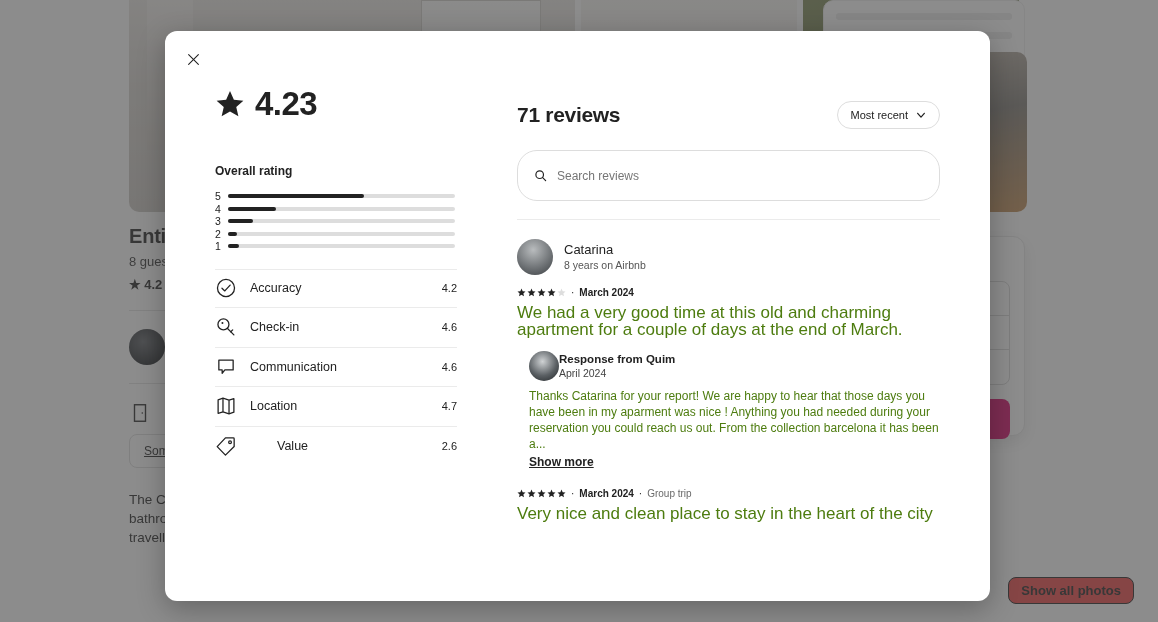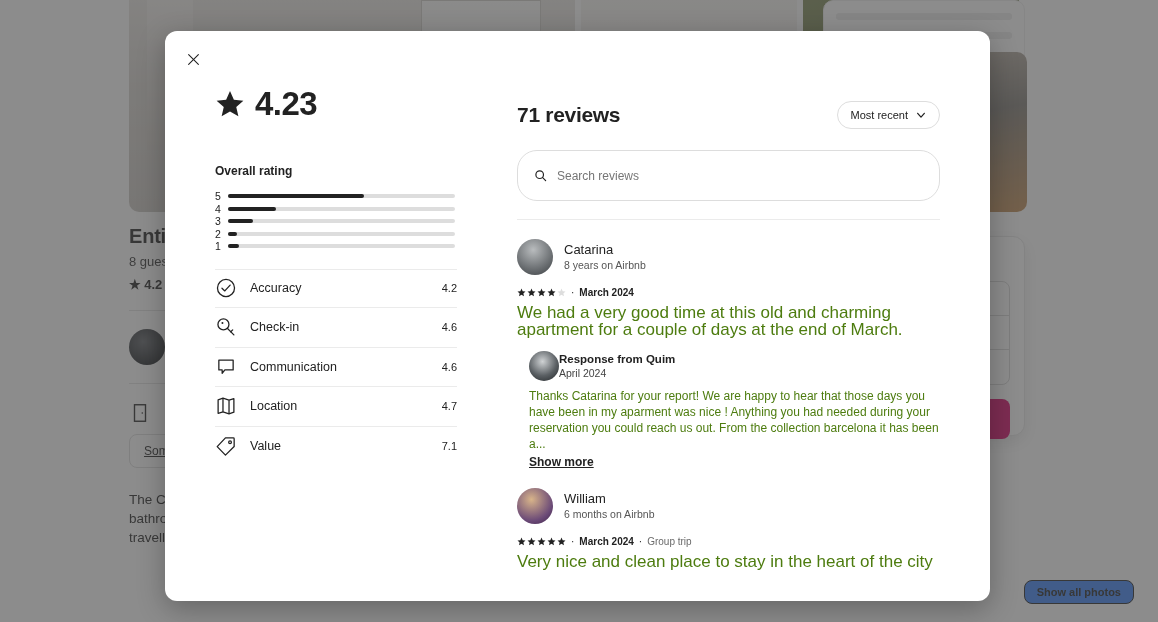--- a/index.html
+++ b/index.html
@@ -44,22 +44,22 @@
   .gal-b .sill { position:absolute; left: 6px; right: 6px; top: 40px; height: 6px; background: #cbc7c2; }
   .gal-c {
     width: 216px; height: 212px; border-radius: 0 0 10px 0;
     background: linear-gradient(160deg,#7f8a58 0%, #6d7a4b 30%, #9a9a8e 62%, #b9b4aa 100%);
     position: relative; overflow: hidden;
   }
   .gal-c .rail { position:absolute; left: 50%; top: 14px; width: 64px; height: 120px; background: rgba(40,40,40,.35); }
 
   .show-photos {
     position: absolute; right: 24px; bottom: 18px;
-    background: #3b82f6; border: 1px solid #222; border-radius: 8px;
-    padding: 5px 12px; font-size: 11px; font-weight: bold; color: #222;
+    background: #ef4444; border: 1px solid #222; border-radius: 8px;
+    padding: 5px 12px; font-size: 13px; font-weight: bold; color: #222;
   }
 
   
   .bg-left { position: absolute; left: 129px; top: 225px; width: 600px; }
   .bg-title { font-size: 20px; font-weight: bold; color: #222; letter-spacing: -0.2px; }
   .bg-sub { font-size: 13px; color: #333; margin-top: 6px; }
   .bg-rating { font-size: 13px; color: #222; margin-top: 8px; font-weight: bold; }
   .bg-hr { height: 1px; background: #e3e3e3; margin: 18px 0; width: 585px; }
   .bg-hostrow { display: flex; align-items: center; gap: 14px; }
   .bg-avatar {
@@ -128,21 +128,21 @@
   .bar-lab { width: 13px; font-size: 10.5px; color: #222; text-align: left; }
   .bar-track { flex: 1; height: 4px; background: #dddddd; border-radius: 2px; position: relative; }
   .bar-fill { position: absolute; left: 0; top: 0; height: 4px; background: #222; border-radius: 2px; }
 
   .cats { margin-top: 16px; width: 242px; }
   .cat-row {
     display: flex; align-items: center; height: 39.5px;
     border-bottom: 1px solid #ebebeb; font-size: 12.5px; color: #222;
   }
   .cat-row:first-child { border-top: 1px solid #ebebeb; }
-  .cat-row:last-child { border-bottom: 0; }
+  .cat-row:last-child { border-bottom: 0; gap: 27px; }
   .cat-ico { width: 22px; height: 22px; margin-right: 13px; flex: 0 0 22px; }
   .cat-ico svg { width: 22px; height: 22px; display:block; }
   .cat-name { flex: 1; }
   .cat-val { font-size: 11px; color: #222; }
 
   
   .right-pane { flex: 1; padding: 70px 50px 0 22px; position: relative; overflow: hidden; }
   .rp-head { display: flex; align-items: center; justify-content: space-between; }
   .rv-count { font-size: 21px; font-weight: bold; color: #222; letter-spacing: -0.3px; }
   .sort-btn {
@@ -348,21 +348,21 @@
             <span class="cat-val">4.7</span>
           </div>
           <div class="cat-row">
             <span class="cat-ico">
               <svg viewBox="0 0 24 24" fill="none" stroke="#222" stroke-width="1.4" stroke-linejoin="round">
                 <path d="M11.4 3.2H20a.9.9 0 0 1 .9.9v8.5L11.4 22 2.4 12.7z"></path>
                 <circle cx="16.4" cy="7.8" r="1.5"></circle>
               </svg>
             </span>
             <span class="cat-name">Value</span>
-            <span class="cat-val">7.1</span>
+            <span class="cat-val">2.6</span>
           </div>
         </div>
     </div>
 
     <div class="right-pane">
       <div class="rp-head">
         <div class="rv-count">71 reviews</div>
         <div class="sort-btn">
           <span>Most recent</span>
           <svg viewBox="0 0 24 24" fill="none" stroke="#222" stroke-width="3" stroke-linecap="round" stroke-linejoin="round">
@@ -414,27 +414,20 @@
             </div>
             <div class="response"><div class="resp-head">
                 <div class="resp-av av-quim"></div>
                 <div>
                   <div class="resp-name">Response from Quim</div>
                   <div class="resp-date">April 2024</div>
                 </div>
               </div><div class="resp-text">Thanks Catarina for your report! We are happy to hear that those days you have been in my aparment was nice ! Anything you had needed during your reservation you could reach us out. From the collection barcelona it has been a...</div><span class="show-more">Show more</span></div>
           </div>
           <div class="review">
-            <div class="rv-head">
-              <div class="rv-av av-william"></div>
-              <div>
-                <div class="rv-name">William</div>
-                <div class="rv-meta">6 months on Airbnb</div>
-              </div>
-            </div>
             <div class="rv-stars">
               <span class="stars">
                 <svg viewBox="0 0 24 24" fill="#222">
                   <path d="M12 1.6l3.1 7 7.6.7-5.7 5.1 1.7 7.4-6.7-3.9-6.7 3.9 1.7-7.4L1.3 9.3l7.6-.7z"></path>
                 </svg>
                 <svg viewBox="0 0 24 24" fill="#222">
                   <path d="M12 1.6l3.1 7 7.6.7-5.7 5.1 1.7 7.4-6.7-3.9-6.7 3.9 1.7-7.4L1.3 9.3l7.6-.7z"></path>
                 </svg>
                 <svg viewBox="0 0 24 24" fill="#222">
                   <path d="M12 1.6l3.1 7 7.6.7-5.7 5.1 1.7 7.4-6.7-3.9-6.7 3.9 1.7-7.4L1.3 9.3l7.6-.7z"></path>

